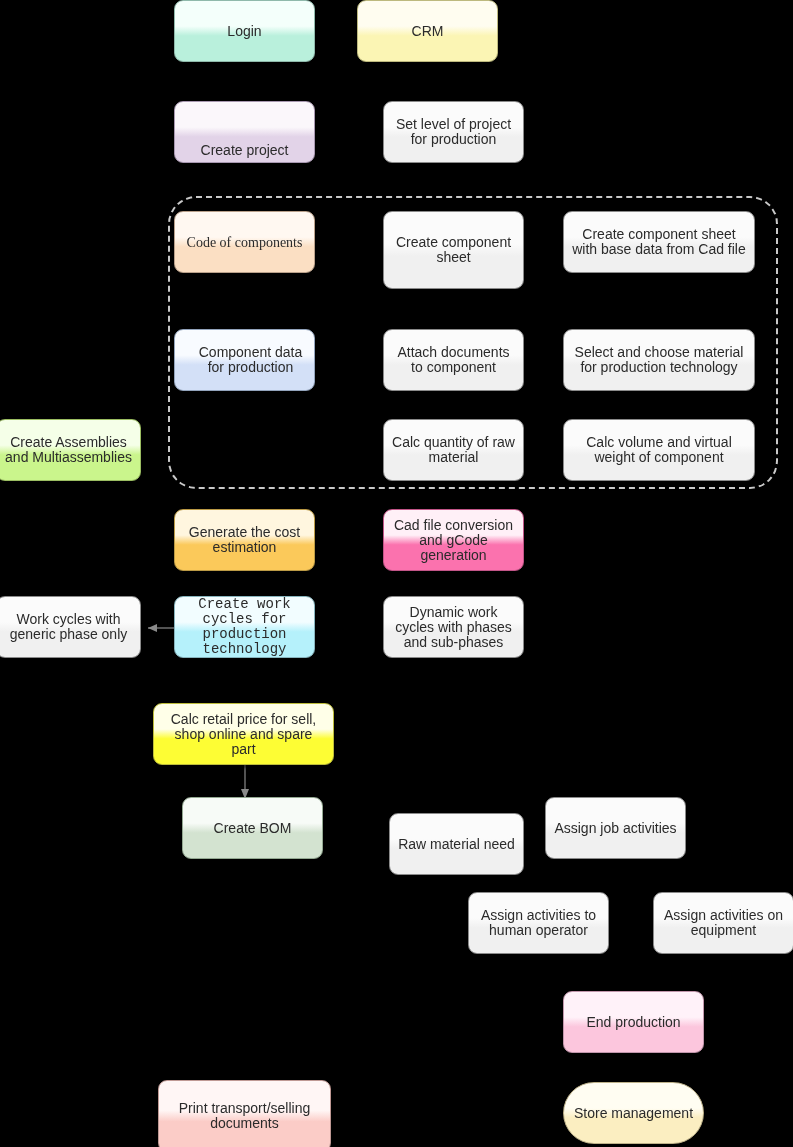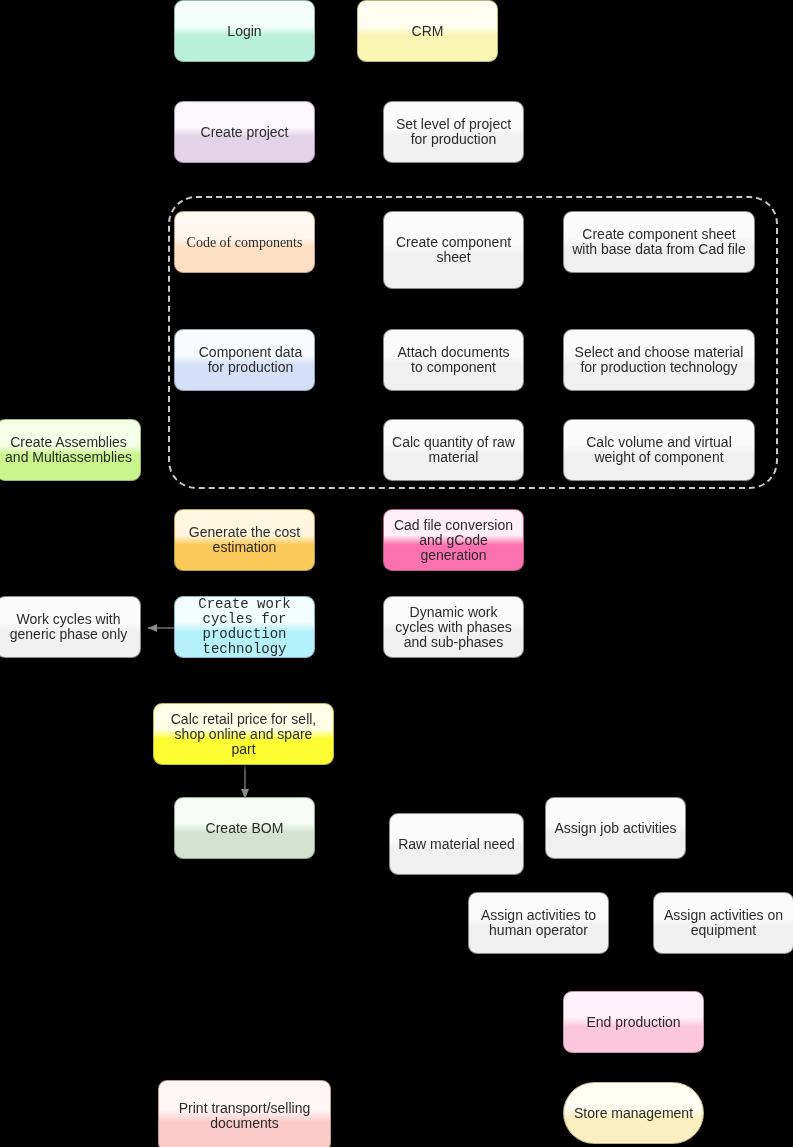--- a/index.html
+++ b/index.html
@@ -67,21 +67,21 @@
     <polygon points="11,36 7,26 15,26" fill="#8a8a8a"></polygon>
   </svg>
 
   <div id="nodes-layer">
       <div class="node" style="left: 174px; top: 0px; width: 141px; height: 62px; border-color: rgb(143, 185, 171); background: linear-gradient(rgb(244, 255, 251) 0%, rgb(244, 255, 251) 42%, rgb(185, 240, 220) 58%, rgb(185, 240, 220) 100%);">
         <span class="lbl">Login</span>
       </div>
       <div class="node" style="left: 357px; top: 0px; width: 141px; height: 62px; border-color: rgb(189, 185, 126); background: linear-gradient(rgb(255, 253, 240) 0%, rgb(255, 253, 240) 42%, rgb(251, 245, 180) 58%, rgb(251, 245, 180) 100%);">
         <span class="lbl">CRM</span>
       </div>
-      <div class="node" style="left: 174px; top: 101px; width: 141px; height: 62px; border-color: rgb(168, 152, 176); background: linear-gradient(rgb(251, 247, 251) 0%, rgb(251, 247, 251) 42%, rgb(226, 211, 232) 58%, rgb(226, 211, 232) 100%);">
+      <div class="node" style="left: 174px; top: 101px; width: 141px; height: 62px; border-color: rgb(168, 152, 176); background: linear-gradient(rgb(251, 247, 251) 0%, rgb(251, 247, 251) 42%, rgb(226, 211, 232) 58%, rgb(226, 211, 232) 100%); align-items: flex-end;">
         <span class="lbl">Create project</span>
       </div>
       <div class="node" style="left: 383px; top: 101px; width: 141px; height: 62px; border-color: rgb(138, 138, 138); background: linear-gradient(rgb(251, 251, 251) 0%, rgb(251, 251, 251) 42%, rgb(240, 240, 240) 58%, rgb(240, 240, 240) 100%);">
         <span class="lbl">Set level of project for production</span>
       </div>
       <div class="node" style="left: 174px; top: 211px; width: 141px; height: 62px; border-color: rgb(185, 160, 138); background: linear-gradient(rgb(255, 248, 241) 0%, rgb(255, 248, 241) 42%, rgb(251, 223, 195) 58%, rgb(251, 223, 195) 100%); font-family: Liberation Serif, serif;">
         <span class="lbl">Code of components</span>
       </div>
       <div class="node" style="left: 383px; top: 211px; width: 141px; height: 78px; border-color: rgb(138, 138, 138); background: linear-gradient(rgb(251, 251, 251) 0%, rgb(251, 251, 251) 42%, rgb(240, 240, 240) 58%, rgb(240, 240, 240) 100%);">
         <span class="lbl">Create component sheet</span>
@@ -118,21 +118,21 @@
       </div>
       <div class="node" style="left: 174px; top: 596px; width: 141px; height: 62px; border-color: rgb(135, 180, 189); background: linear-gradient(rgb(242, 253, 255) 0%, rgb(242, 253, 255) 42%, rgb(181, 241, 251) 58%, rgb(181, 241, 251) 100%); font-family: Liberation Mono, monospace;">
         <span class="lbl">Create work cycles for production technology</span>
       </div>
       <div class="node" style="left: 383px; top: 596px; width: 141px; height: 62px; border-color: rgb(138, 138, 138); background: linear-gradient(rgb(251, 251, 251) 0%, rgb(251, 251, 251) 42%, rgb(240, 240, 240) 58%, rgb(240, 240, 240) 100%);">
         <span class="lbl">Dynamic work cycles with phases and sub-phases</span>
       </div>
       <div class="node" style="left: 153px; top: 703px; width: 181px; height: 62px; border-color: rgb(188, 188, 58); background: linear-gradient(rgb(255, 255, 232) 0%, rgb(255, 255, 232) 42%, rgb(253, 253, 52) 58%, rgb(253, 253, 52) 100%);">
         <span class="lbl">Calc retail price for sell, shop online and spare part</span>
       </div>
-      <div class="node" style="left: 174px; top: 797px; width: 141px; height: 62px; border-color: rgb(147, 168, 145); background: linear-gradient(rgb(247, 251, 247) 0%, rgb(247, 251, 247) 42%, rgb(211, 227, 208) 58%, rgb(211, 227, 208) 100%);">
+      <div class="node" style="left: 182px; top: 797px; width: 141px; height: 62px; border-color: rgb(147, 168, 145); background: linear-gradient(rgb(247, 251, 247) 0%, rgb(247, 251, 247) 42%, rgb(211, 227, 208) 58%, rgb(211, 227, 208) 100%);">
         <span class="lbl">Create BOM</span>
       </div>
       <div class="node" style="left: 389px; top: 797px; width: 135px; height: 62px; border-color: rgb(138, 138, 138); background: linear-gradient(rgb(251, 251, 251) 0%, rgb(251, 251, 251) 42%, rgb(240, 240, 240) 58%, rgb(240, 240, 240) 100%); margin-top: 16px;">
         <span class="lbl">Raw material need</span>
       </div>
       <div class="node" style="left: 545px; top: 797px; width: 141px; height: 62px; border-color: rgb(138, 138, 138); background: linear-gradient(rgb(251, 251, 251) 0%, rgb(251, 251, 251) 42%, rgb(240, 240, 240) 58%, rgb(240, 240, 240) 100%);">
         <span class="lbl">Assign job activities</span>
       </div>
       <div class="node" style="left: 468px; top: 892px; width: 141px; height: 62px; border-color: rgb(138, 138, 138); background: linear-gradient(rgb(251, 251, 251) 0%, rgb(251, 251, 251) 42%, rgb(240, 240, 240) 58%, rgb(240, 240, 240) 100%);">
         <span class="lbl">Assign activities to human operator</span>

